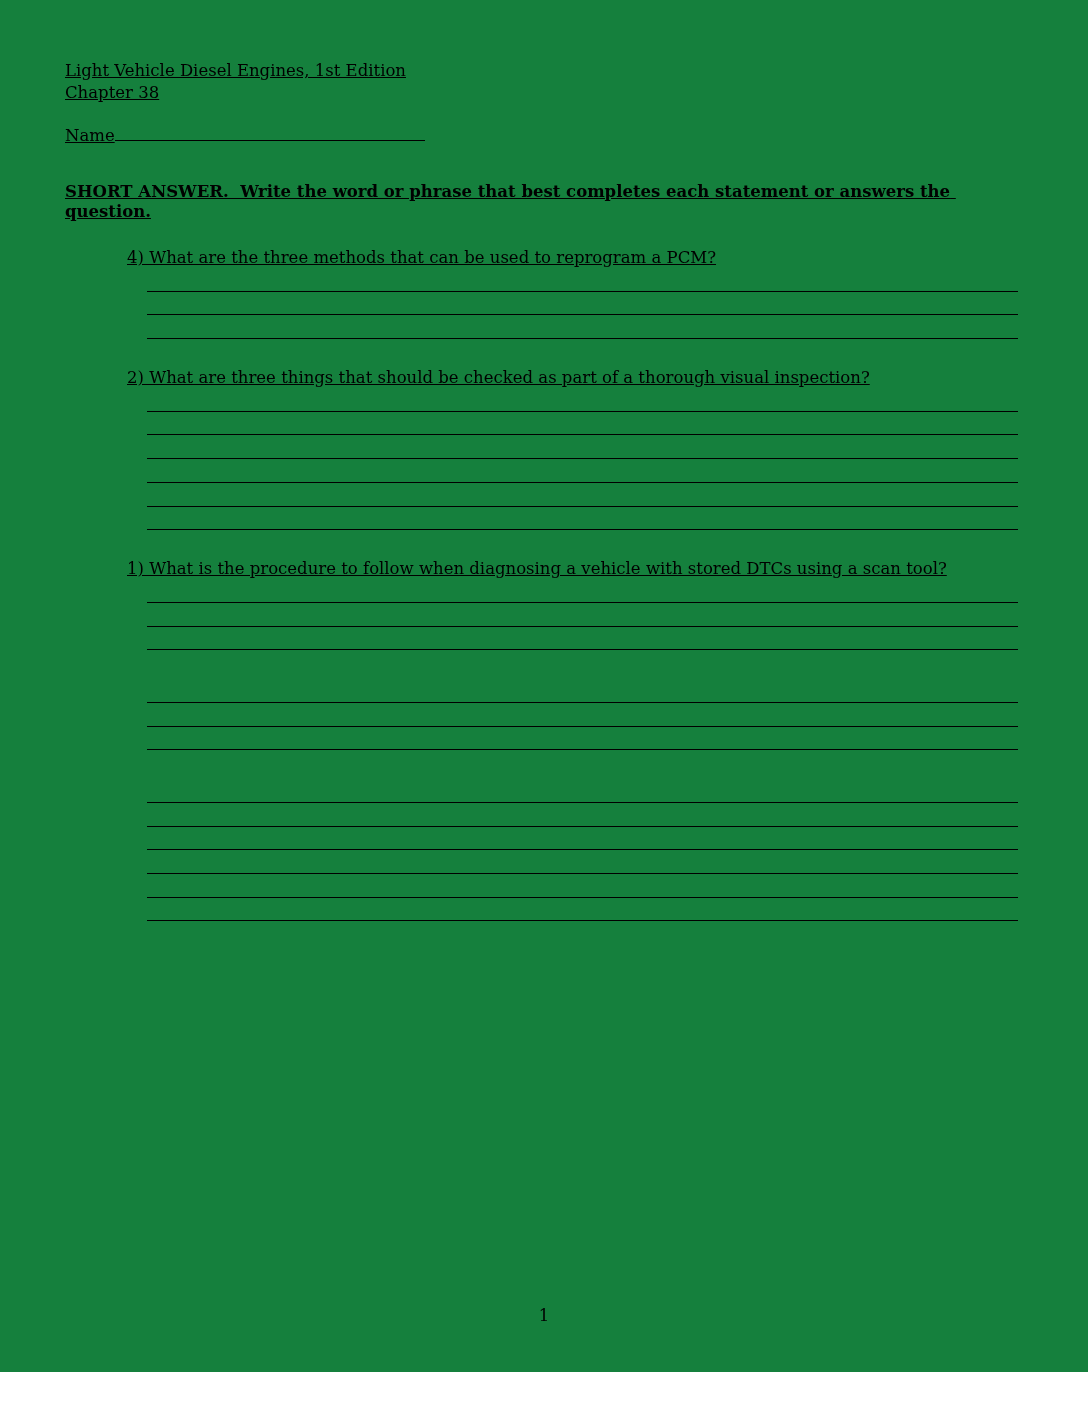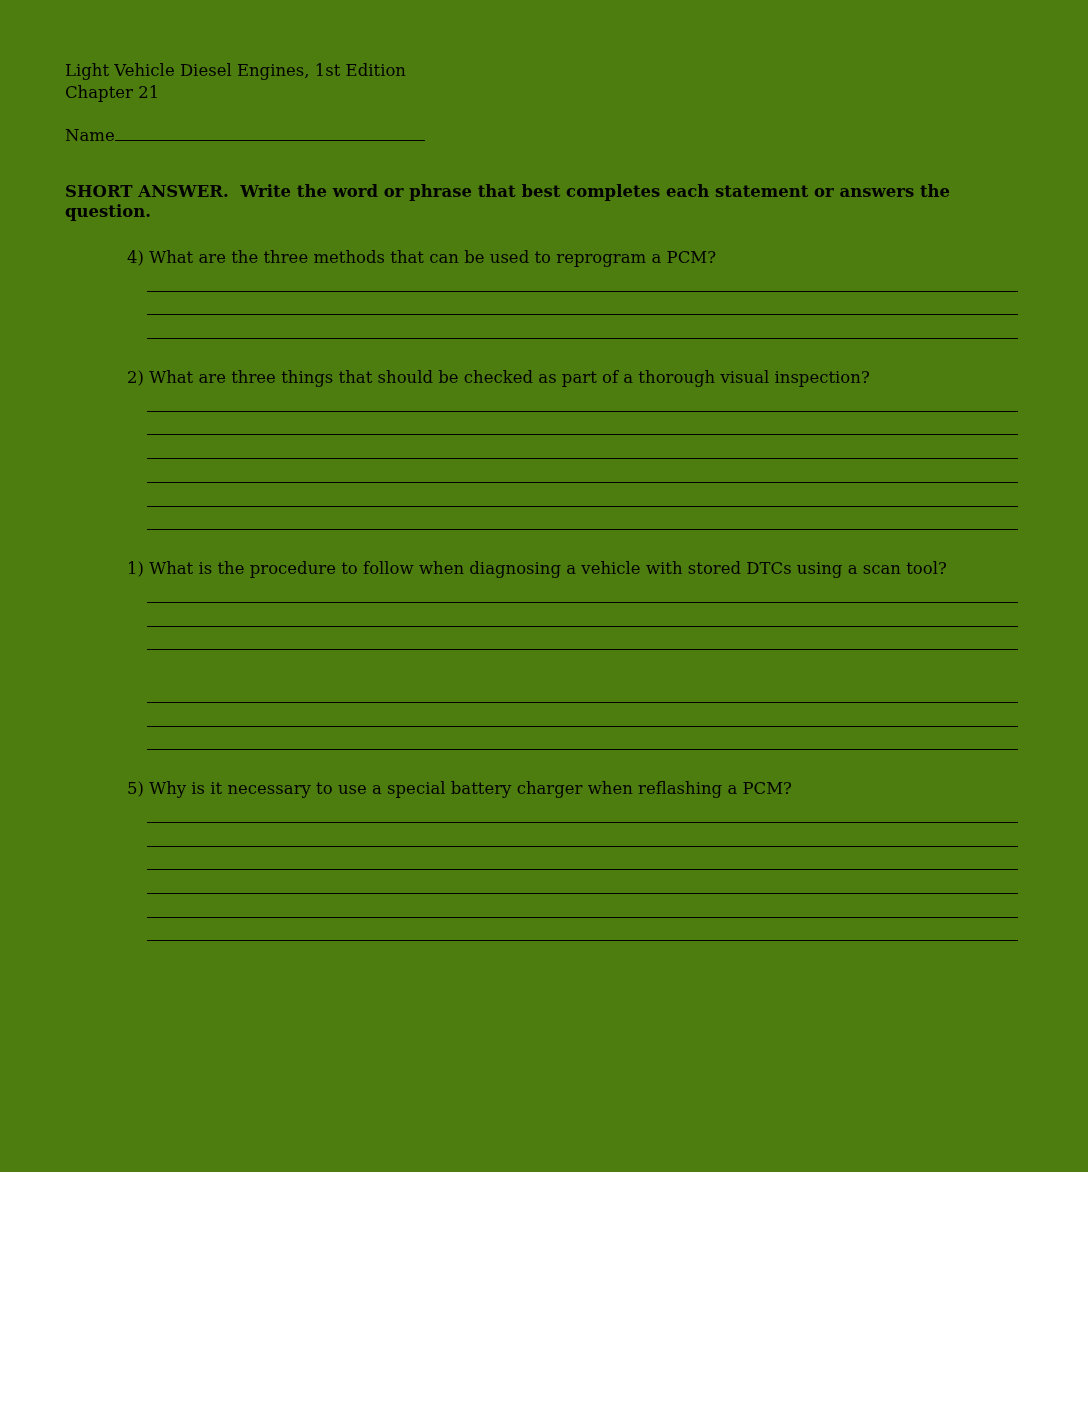--- a/index.html
+++ b/index.html
@@ -1,25 +1,26 @@
 <!DOCTYPE html>
 <html><head>
 <meta charset="utf-8">
 <style>
   * { box-sizing: border-box; }
   html, body { margin: 0; padding: 0; background: #ffffff; }
   .page {
     position: relative;
     width: 1088px;
-    height: 1172px;
-    background: #4d7c0f;
+    height: 1372px;
+    background: #15803d;
     color: #000000;
     font-family: "DejaVu Serif", "Liberation Serif", serif;
     font-size: 16.5px;
     overflow: hidden;
+    text-decoration: underline;
   }
   .doc-header {
     margin: 60px 0 0 65px;
     line-height: 22px;
   }
   .name-row {
     margin: 20px 12px 0 65px;
     height: 24px;
     line-height: 22px;
     white-space: nowrap;
@@ -61,21 +62,21 @@
     line-height: 20px;
   }
 </style>
 </head>
 <body>
 
 <div class="page">
 
   <div class="doc-header">
     <div>Light Vehicle Diesel Engines, 1st Edition</div>
-    <div>Chapter 21</div>
+    <div>Chapter 38</div>
   </div>
 
   <div class="name-row">
     <span>Name</span><span class="name-line"></span>
   </div>
 
   <div class="section-heading">SHORT ANSWER.  Write the word or phrase that best completes each statement or answers the question.</div>
 
   <div class="questions">
       <div class="question">
@@ -106,21 +107,20 @@
         </div>
       </div>
       <div class="question">
         <div class="q-lines">
           <div class="answer-line"></div>
           <div class="answer-line"></div>
           <div class="answer-line"></div>
         </div>
       </div>
       <div class="question">
-        <div class="q-text">5) Why is it necessary to use a special battery charger when reflashing a PCM?</div>
         <div class="q-lines">
           <div class="answer-line"></div>
           <div class="answer-line"></div>
           <div class="answer-line"></div>
           <div class="answer-line"></div>
           <div class="answer-line"></div>
           <div class="answer-line"></div>
         </div>
       </div>
     </div>

